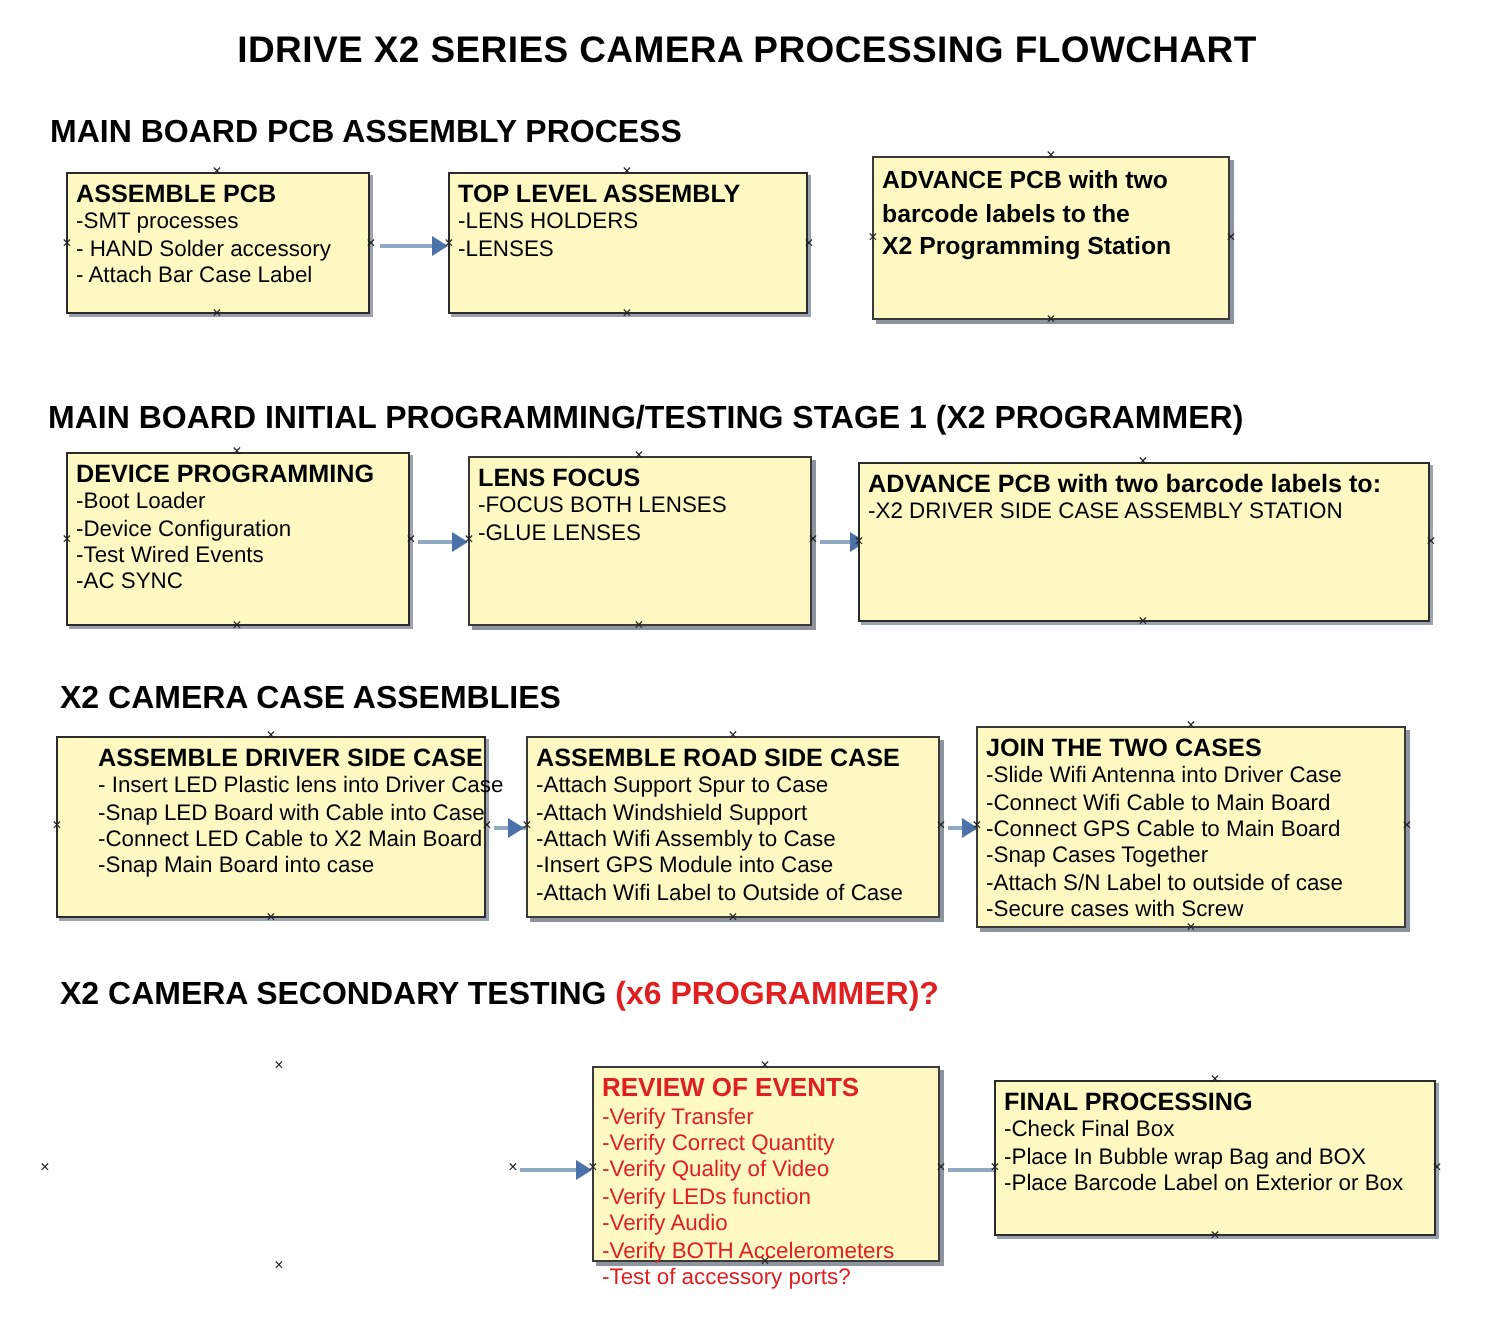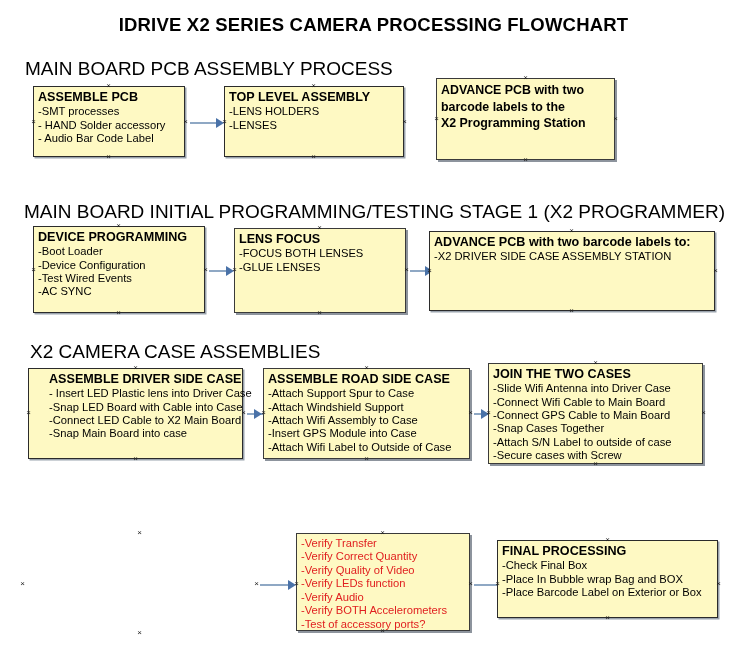--- a/index.html
+++ b/index.html
@@ -9,21 +9,21 @@
     overflow:hidden;position:relative;
   }
   .canvas{position:relative;width:747px;height:662px;}
 
   .doc-title{
     position:absolute;left:0;top:14px;width:747px;text-align:center;
     font-size:18.5px;font-weight:bold;color:#000;letter-spacing:.2px;
   }
 
   .section-head{
-    position:absolute;font-size:19px;font-weight:normal;color:#000;white-space:nowrap;
+    position:absolute;font-size:16px;font-weight:bold;color:#000;white-space:nowrap;
   }
   .section-head .red{color:#e02020;}
 
   .node{
     position:absolute;box-sizing:border-box;
     background:#fef9c3;border:1px solid #2b2b2b;
     box-shadow:1.5px 1.5px 0 #9aa3ad;
     padding:3px 4px 2px 4px;overflow:visible;
   }
   .node.thick{border:1px solid #3a3a3a;box-shadow:2px 2px 0 #8d949d;}
@@ -60,21 +60,21 @@
   <div class="doc-title">IDRIVE X2  SERIES CAMERA PROCESSING FLOWCHART</div>
 
   <div class="section-head" style="left:25px;top:58px;">
     <span>MAIN BOARD PCB ASSEMBLY PROCESS</span>
   </div>
 
   <div class="node" style="left:33px;top:86px;width:152px;height:71px;">
     <div class="hd">ASSEMBLE PCB</div>
     <div class="li">-SMT processes</div>
     <div class="li">- HAND Solder accessory</div>
-    <div class="li">- Audio Bar Code Label</div>
+    <div class="li">- Attach Bar Case Label</div>
   </div>
   <div class="xh" style="left:30px;top:118px;"></div>
   <div class="xh" style="left:105px;top:82px;"></div>
   <div class="xh" style="left:105px;top:153px;"></div>
   <div class="xh" style="left:182px;top:118px;"></div>
 
   <div class="conn" style="left:190px;top:122px;width:30px;"></div>
   <div class="arrow" style="left:216px;top:118px;"></div>
 
   <div class="node" style="left:224px;top:86px;width:180px;height:71px;">
@@ -180,30 +180,34 @@
     <div class="li">-Connect GPS Cable to Main Board</div>
     <div class="li">-Snap Cases Together</div>
     <div class="li">-Attach S/N Label to outside of case</div>
     <div class="li">-Secure cases with Screw</div>
   </div>
   <div class="xh" style="left:485px;top:409px;"></div>
   <div class="xh" style="left:592px;top:359px;"></div>
   <div class="xh" style="left:592px;top:460px;"></div>
   <div class="xh" style="left:700px;top:409px;"></div>
 
+  <div class="section-head" style="left:30px;top:489px;">
+    <span>X2 CAMERA SECONDARY TESTING </span><span class="red">(x6 PROGRAMMER)?</span>
+  </div>
 
   <div class="xh" style="left:19px;top:580px;"></div>
   <div class="xh" style="left:136px;top:529px;"></div>
   <div class="xh" style="left:136px;top:629px;"></div>
   <div class="xh" style="left:253px;top:580px;"></div>
 
   <div class="conn" style="left:260px;top:584px;width:32px;"></div>
   <div class="arrow" style="left:288px;top:580px;"></div>
 
   <div class="node red thick" style="left:296px;top:533px;width:174px;height:98px;">
+    <div class="hd">REVIEW OF EVENTS</div>
     <div class="li">-Verify Transfer</div>
     <div class="li">-Verify Correct Quantity</div>
     <div class="li">-Verify Quality of Video</div>
     <div class="li">-Verify LEDs function</div>
     <div class="li">-Verify Audio</div>
     <div class="li">-Verify BOTH Accelerometers</div>
     <div class="li">-Test of accessory ports?</div>
   </div>
   <div class="xh" style="left:293px;top:580px;"></div>
   <div class="xh" style="left:379px;top:529px;"></div>

